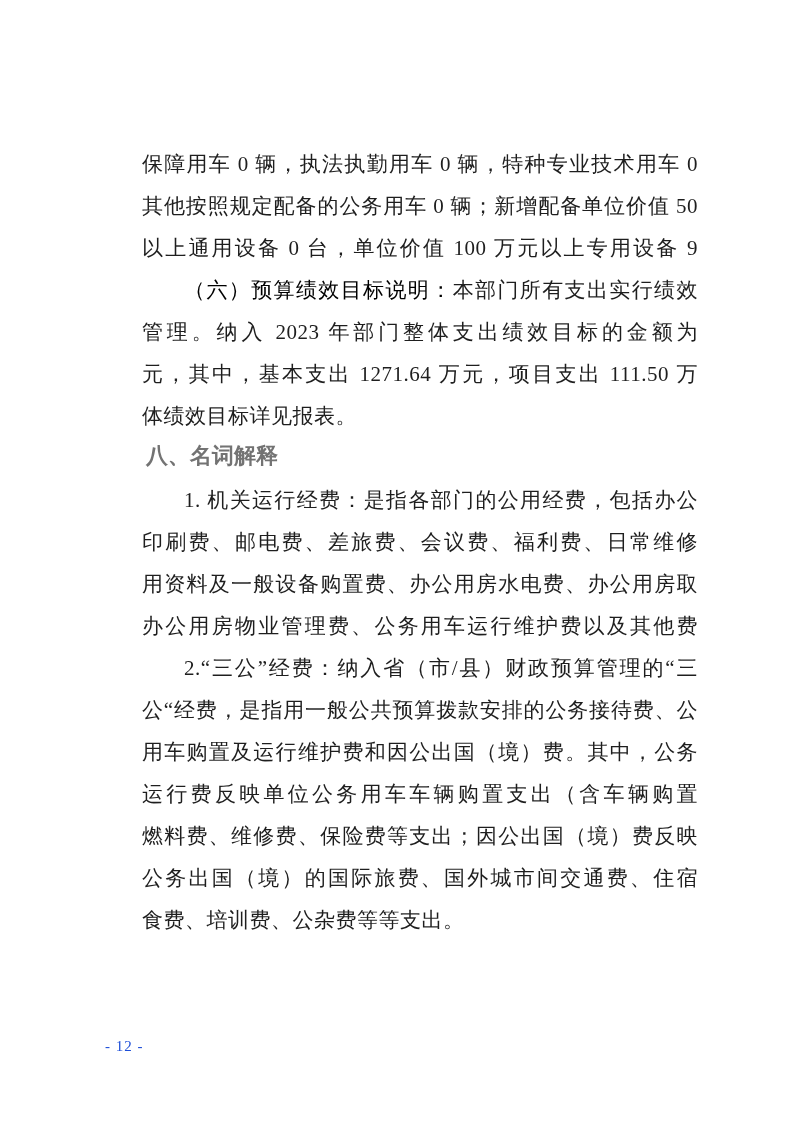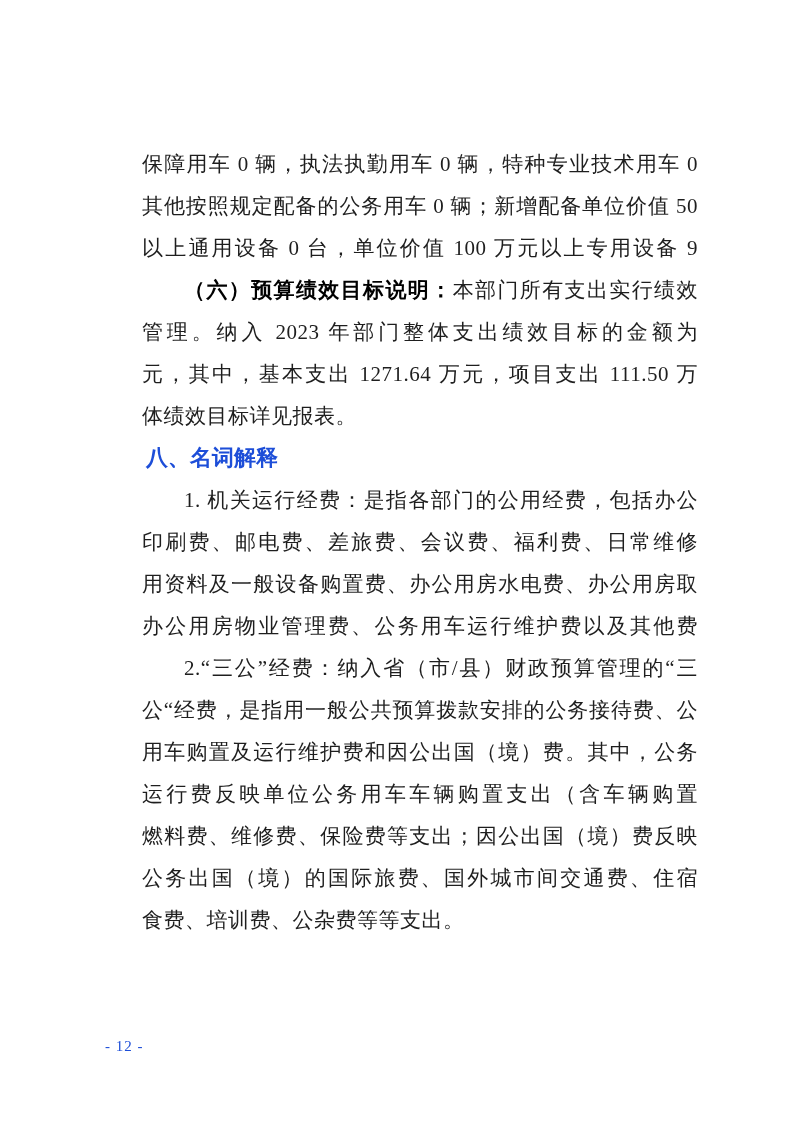--- a/index.html
+++ b/index.html
@@ -29,31 +29,31 @@
     text-align-last: justify;
     letter-spacing: 0.5px;
     white-space: normal;
     overflow: hidden;
     margin-left: 38px;
   }
   .line.last { text-align-last: left; }
   .line.ind { padding-left: 42px; }
   .seg-b {
     font-family: "Liberation Sans", "DejaVu Sans", sans-serif;
-    font-weight: bold;
+    font-weight: normal;
     color: #000000;
   }
   .heading {
     height: 42px;
     line-height: 42px;
     padding-left: 42px;
-    font-family: Liberation Sans, sans-serif;
+    font-family: Liberation Mono, monospace;
     font-weight: bold;
     font-size: 22px;
-    color: #1d4ed8;
+    color: #737373;
     text-align: left;
   }
   .footer {
     position: absolute;
     left: 105px; top: 1038px;
     font-size: 15px;
     color: #1d4ed8;
     letter-spacing: 1px;
   }
 </style>

